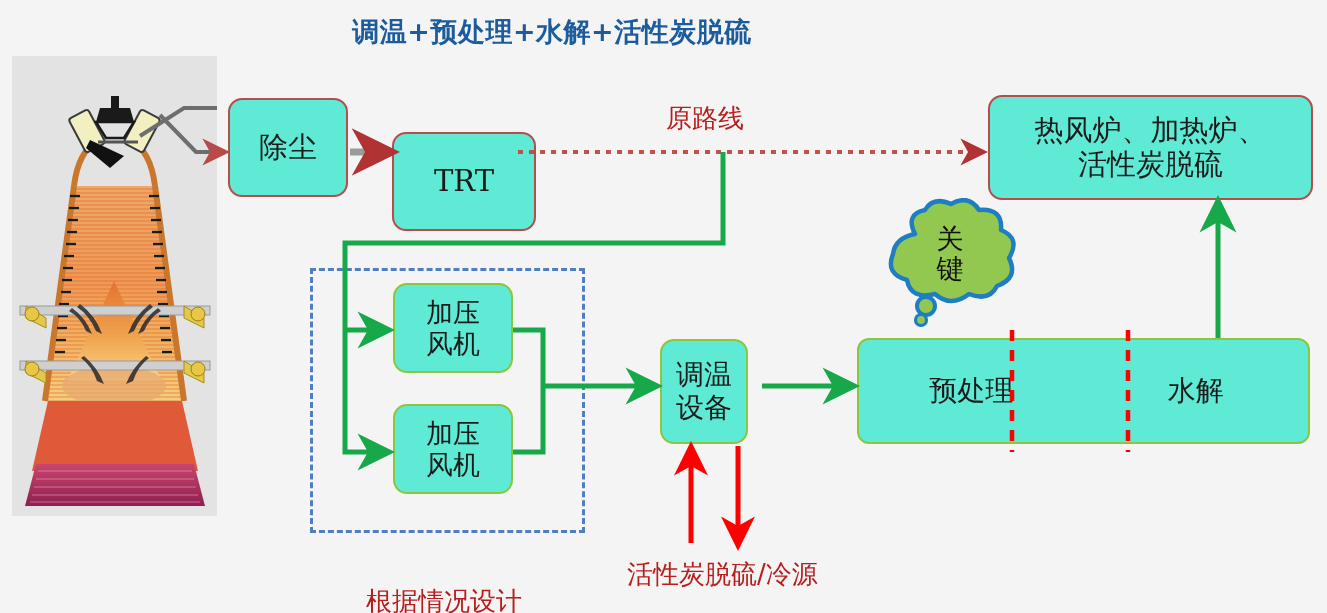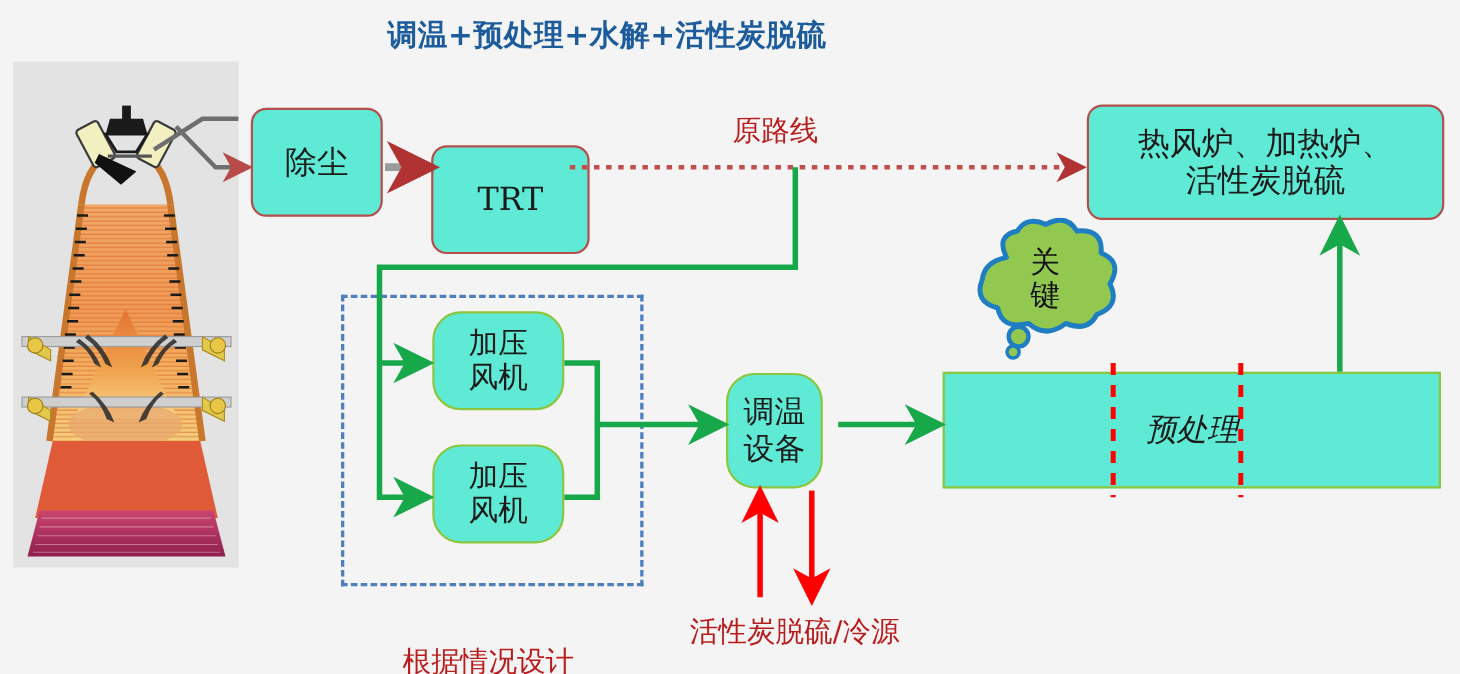--- a/index.html
+++ b/index.html
@@ -33,32 +33,32 @@
   .box{
     position:absolute;box-sizing:border-box;
     background:#5eead4;
     display:flex;align-items:center;justify-content:center;
     text-align:center;line-height:1.16;
     font-family:"DejaVu Serif","Liberation Serif",serif;
     color:#1b1b1b;
     white-space:pre-line;
   }
   .box-red{border:2.5px solid #b54d4d;border-radius:14px;}
-  .box-green{border:2.5px solid #8cc63e;border-radius:26px;}
+  .box-green{border:2.5px solid #8cc63e;border-radius:14px;}
 
   #box-dedust{left:228px;top:98px;width:120px;height:99px;font-size:29px;}
   #box-trt{left:392px;top:98px;width:144px;height:99px;font-size:29px;
            font-family:"DejaVu Serif","Liberation Serif",serif;margin-top:34px;}
   #box-gasuse{left:988px;top:95px;width:325px;height:105px;font-size:29px;}
 
   #box-fan1{left:393px;top:283px;width:120px;height:90px;font-size:27px;}
   #box-fan2{left:393px;top:404px;width:120px;height:90px;font-size:27px;}
   #box-temp{left:660px;top:339px;width:88px;height:105px;font-size:28px;}
 
-  #box-treat{left:857px;top:338px;width:453px;height:106px;border-radius:0;font-style:italic;}
+  #box-treat{left:857px;top:338px;width:453px;height:106px;border-radius:12px;}
   .treat-seg{
     flex:1;display:flex;align-items:center;justify-content:center;
     text-align:center;line-height:1.16;white-space:pre-line;
     font-family:"DejaVu Serif","Liberation Serif",serif;
     font-size:28px;color:#1b1b1b;height:100%;
   }
 
   
   #design-frame{
     position:absolute;left:310px;top:268px;width:275px;height:265px;
@@ -215,20 +215,21 @@
   <div class="box box-green" id="box-fan1">加压
 风机</div>
   <div class="box box-green" id="box-fan2">加压
 风机</div>
 
   <div class="box box-green" id="box-temp">调温
 设备</div>
 
   <div class="box box-green" id="box-treat">
     <div class="treat-seg">预处理</div>
+    <div class="treat-seg">水解</div>
   </div>
 
   <div class="caption" id="cap-route">原路线</div>
   <div class="caption" id="cap-design">根据情况设计</div>
   <div class="caption" id="cap-source">活性炭脱硫/冷源</div>
 
   <div id="cloud">
     <svg width="150" height="135" viewBox="0 0 150 135">
       <path d="M40 36 Q30 16 50 12 Q58 -2 76 6 Q94 -4 104 12 Q128 10 126 32
                Q146 40 134 60 Q144 80 122 88 Q114 104 94 96 Q76 110 60 96

